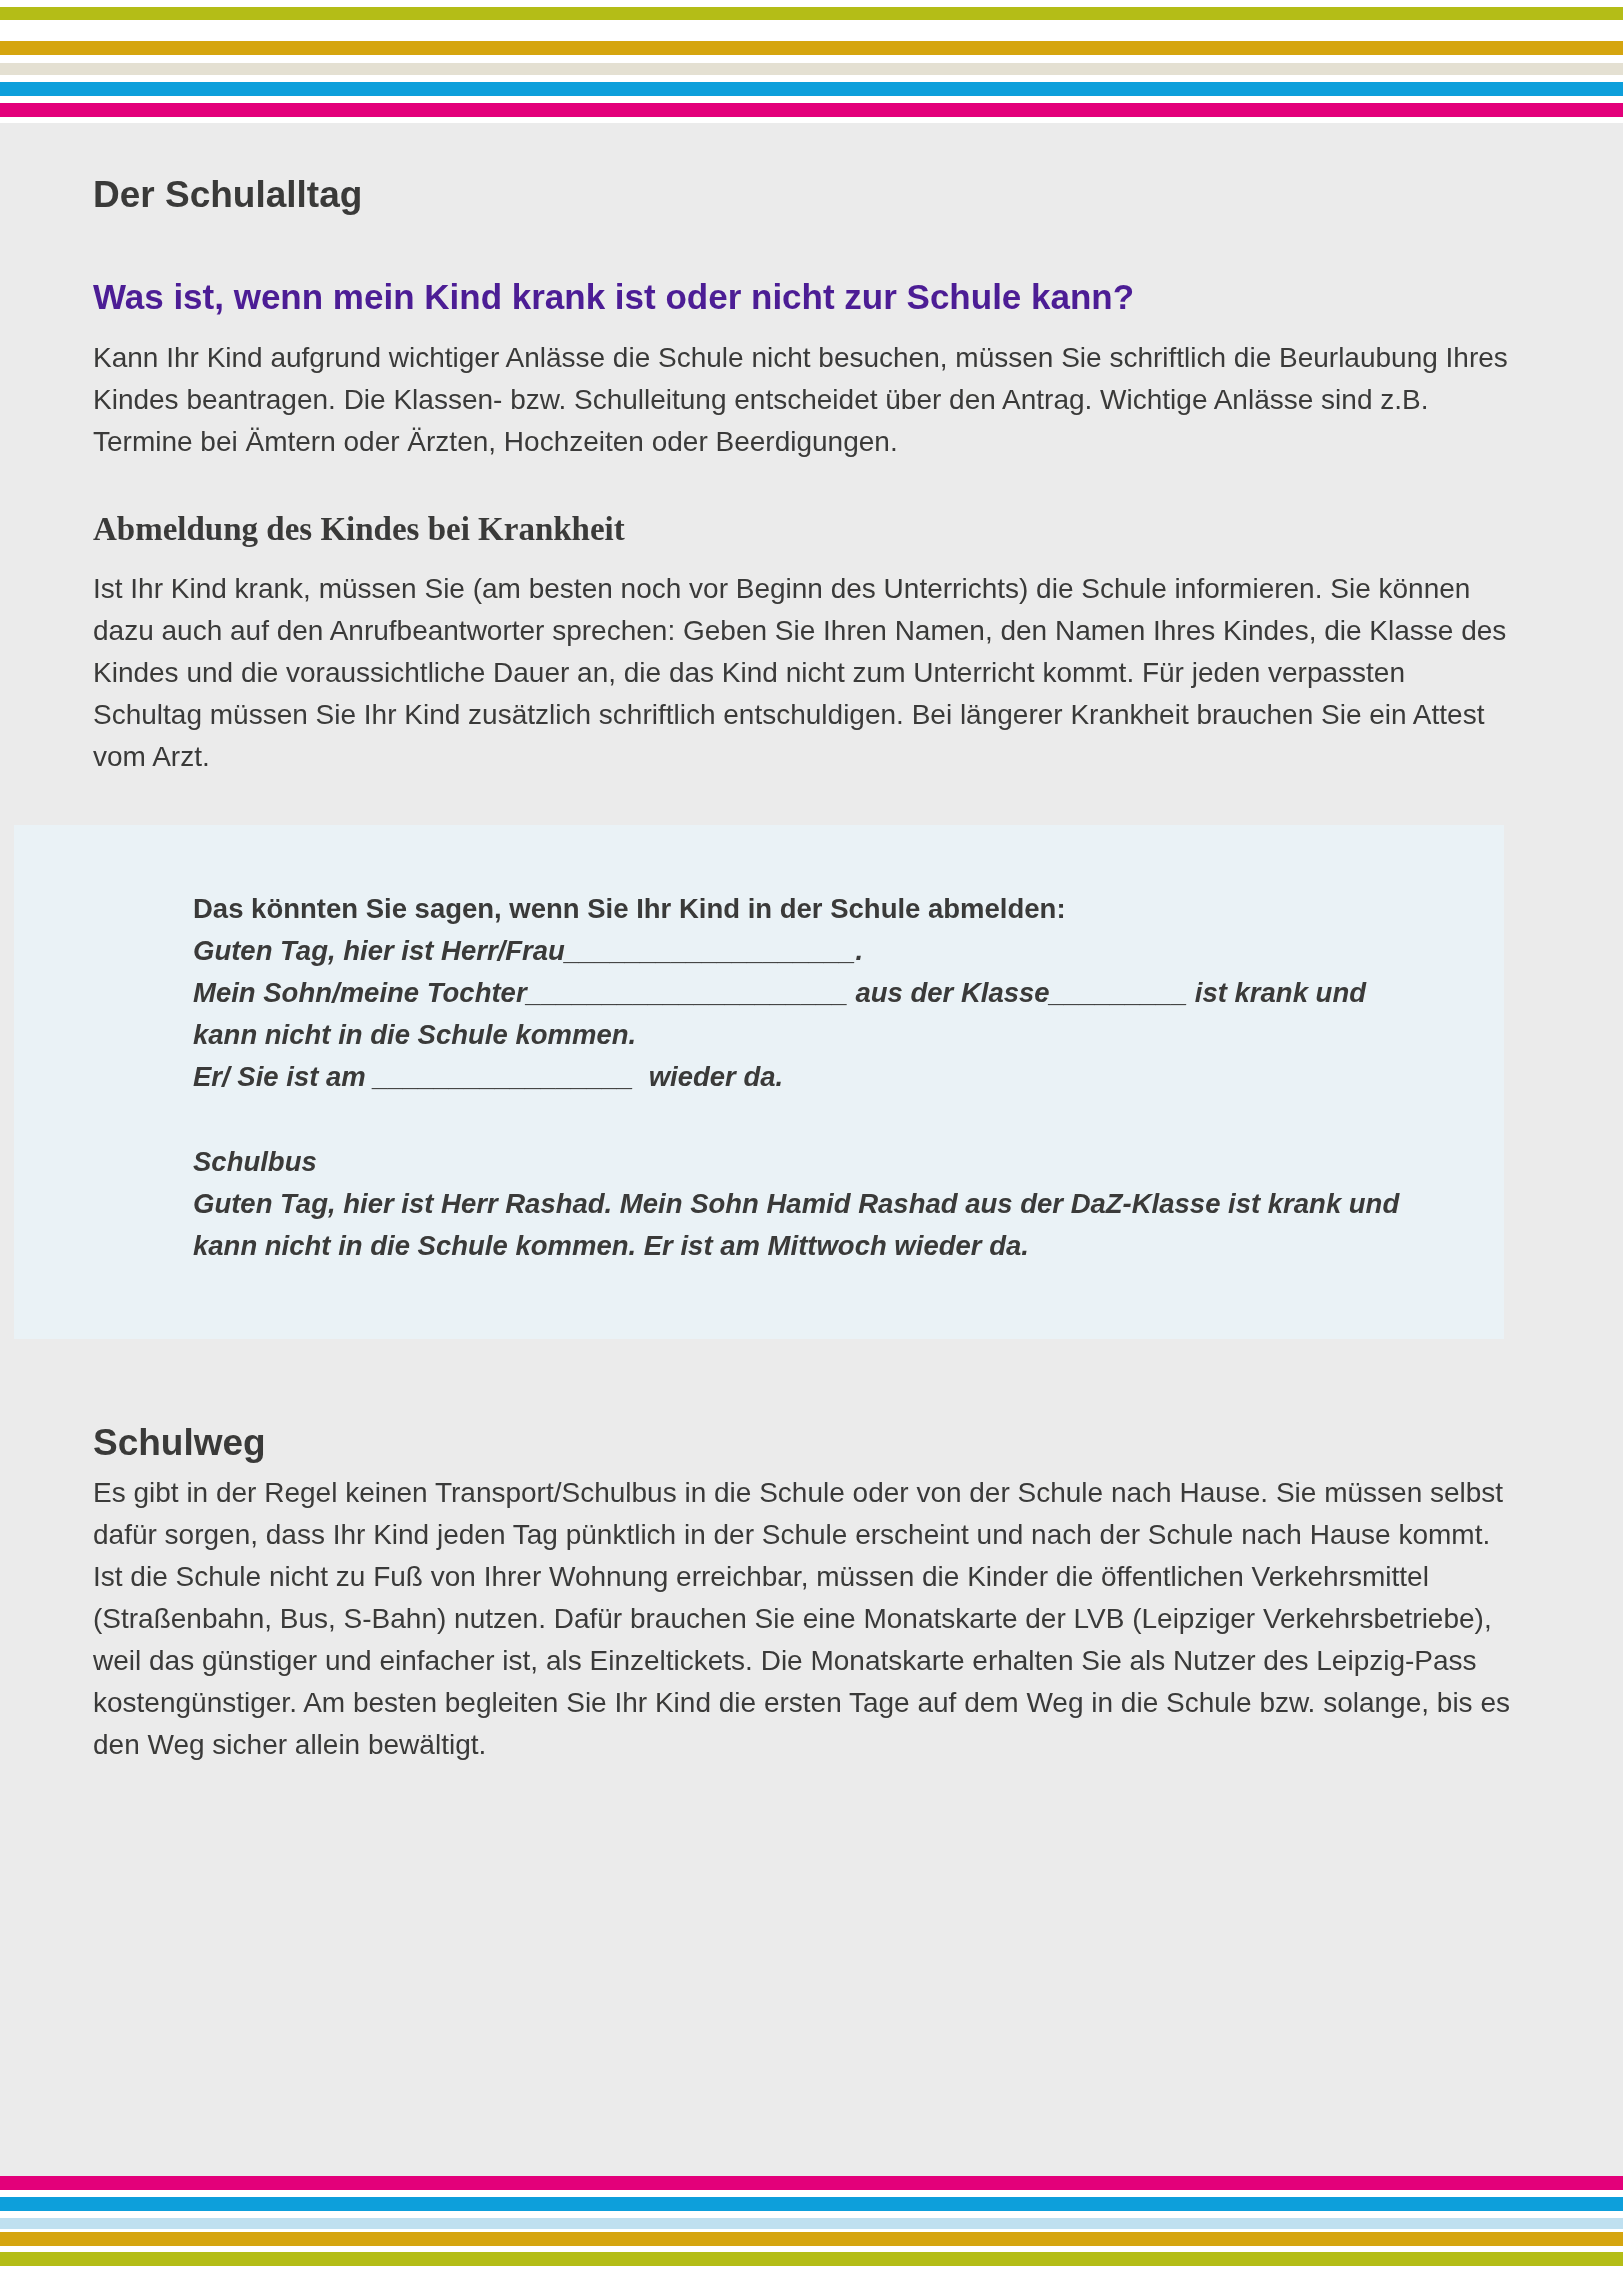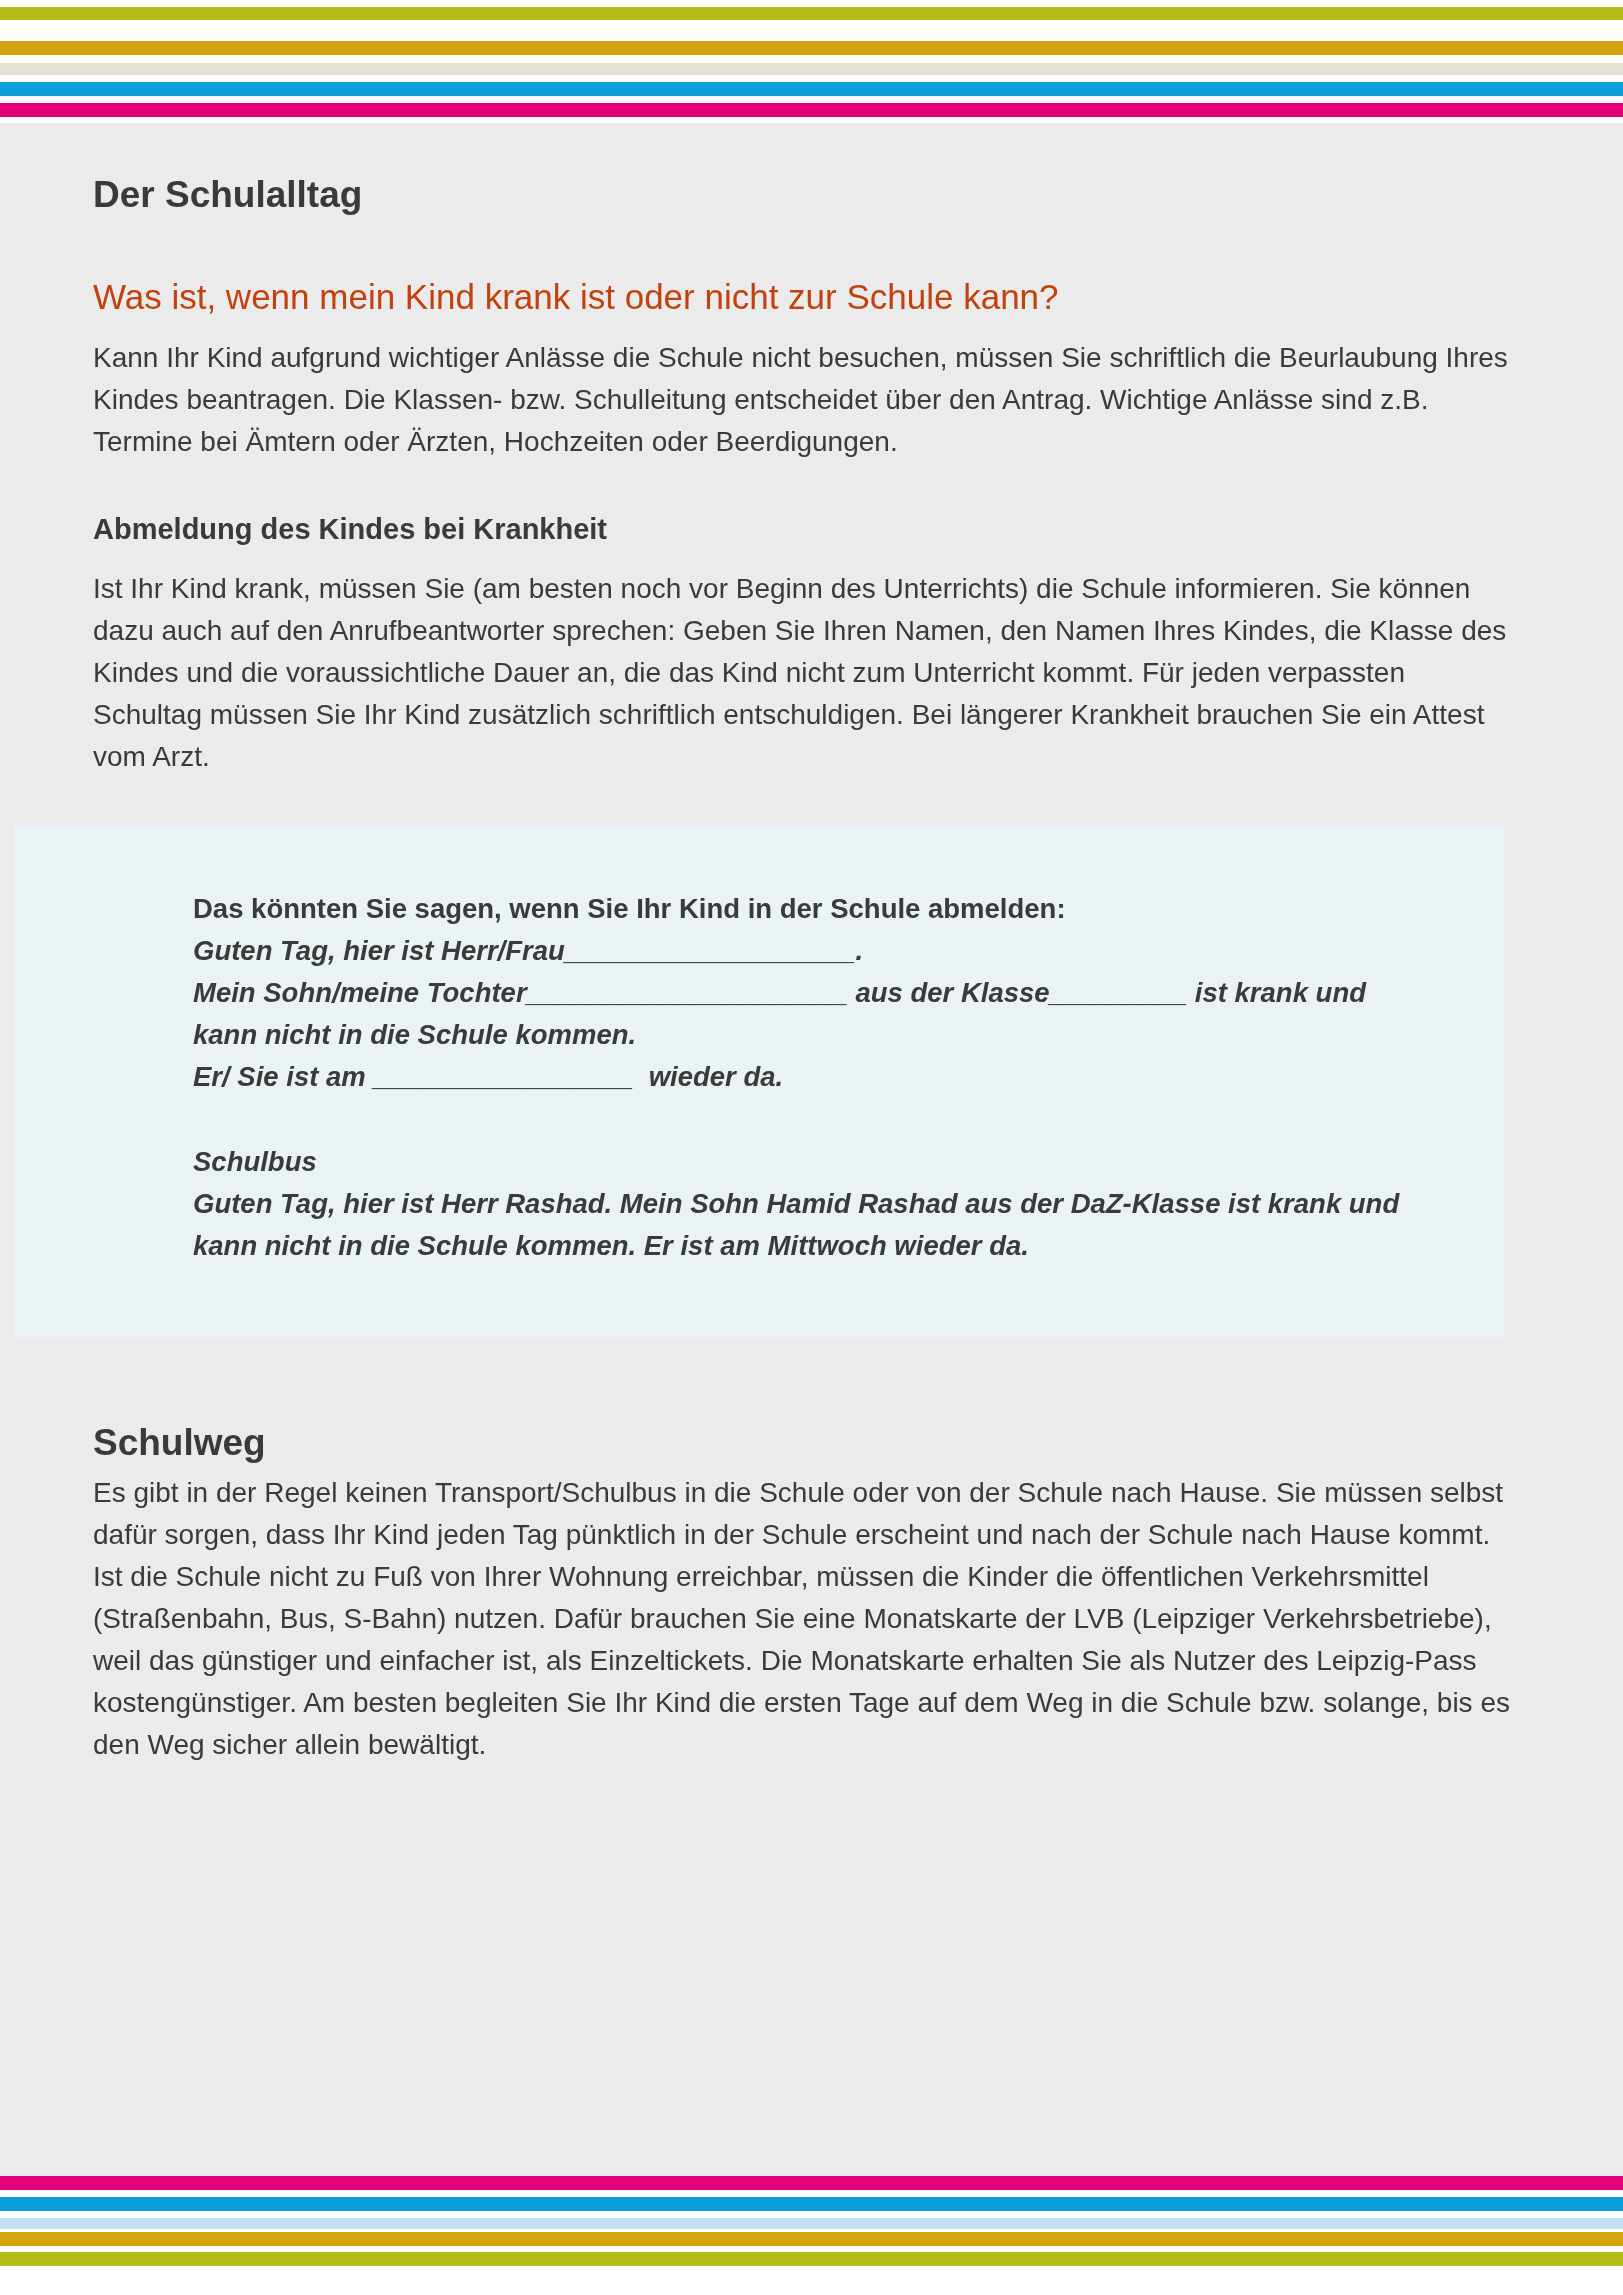--- a/index.html
+++ b/index.html
@@ -37,36 +37,37 @@
     padding-top: 50px;
     font-size: 37px;
     line-height: 43px;
     font-weight: bold;
     color: #3a3a39;
   }
   h2.section-heading {
     margin: 60px 0 0 0;
     font-size: 35px;
     line-height: 41px;
-    font-weight: normal;
-    color: #c2410c;
+    font-weight: bold;
+    color: #4c1d95;
   }
   p.body-text {
     margin: 20px 0 0 0;
     font-size: 28px;
     line-height: 42px;
     color: #3a3a39;
     max-width: 1419px;
   }
   h3.sub-heading {
     margin: 48px 0 0 0;
-    font-size: 29px;
+    font-size: 33px;
     line-height: 37px;
     font-weight: bold;
     color: #3a3a39;
+    font-family: Liberation Serif, serif;
   }
   .example-box {
     margin-top: 47px;
     margin-left: -79px;
     width: 1490px;
     box-sizing: border-box;
     background: #eaf2f6;
     padding: 63px 98px 72px 179px;
   }
   .example-box p {

